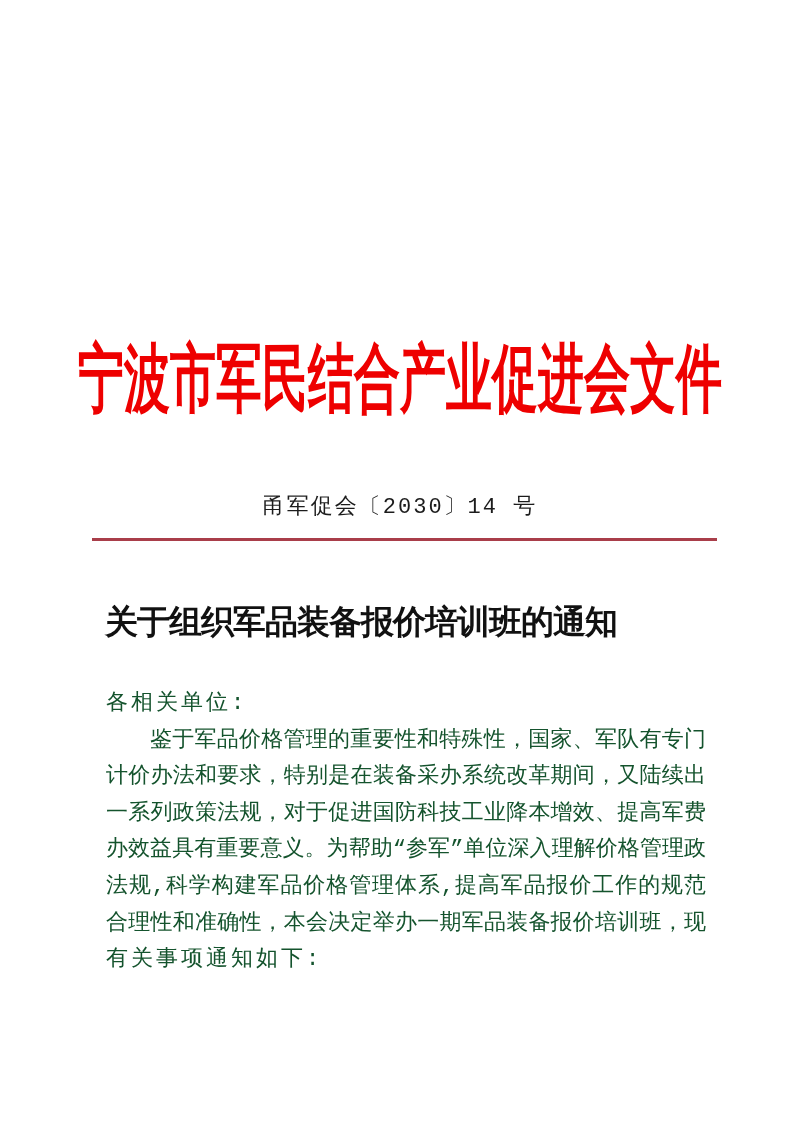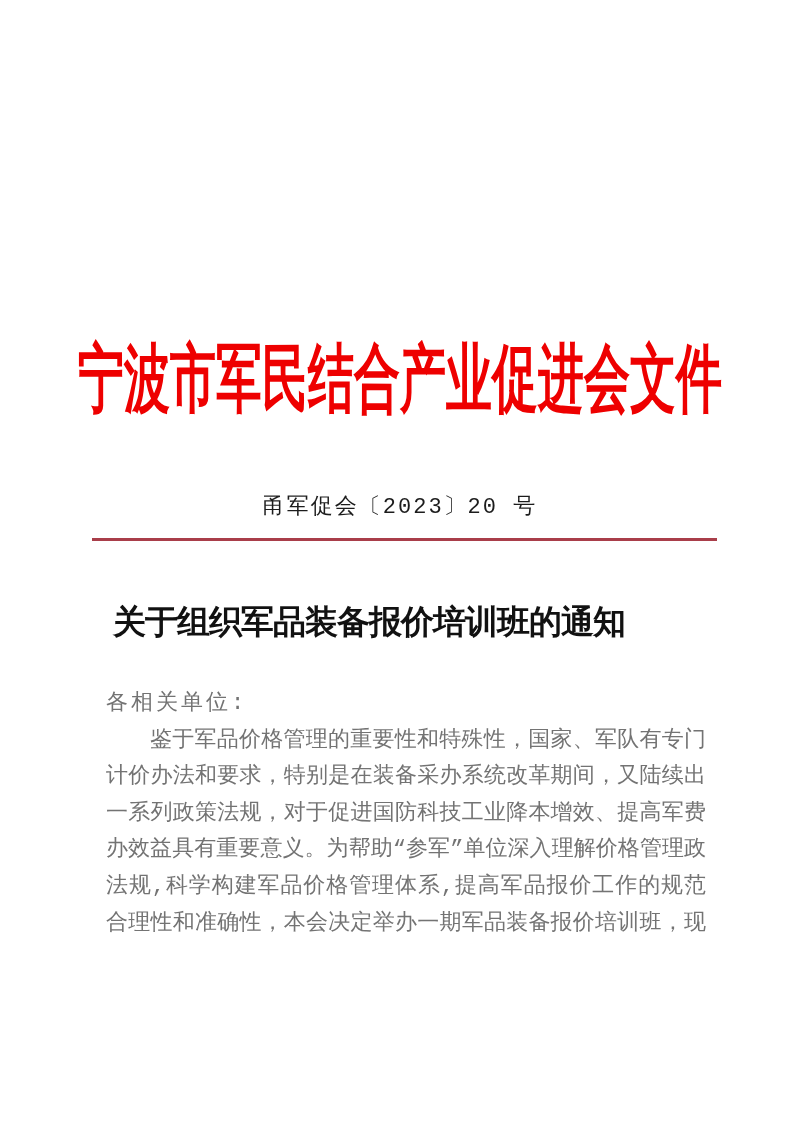--- a/index.html
+++ b/index.html
@@ -44,21 +44,21 @@
     position: absolute;
     top: 538px;
     left: 92px;
     width: 625px;
     height: 3px;
     background: #a93e4a;
   }
   .notice-title {
     position: absolute;
     top: 602px;
-    left: 8px;
+    left: 0;
     width: 722px;
     text-align: center;
     font-size: 33px;
     font-weight: bold;
     letter-spacing: -1px;
     line-height: 46px;
     color: #111111;
   }
   .body-text {
     position: absolute;
@@ -85,29 +85,30 @@
     text-indent: 44px;
   }
 </style>
 </head>
 <body>
 
 <div class="page">
 
   <div class="org-title" style="color: rgb(238, 0, 0);">宁波市军民结合产业促进会文件</div>
 
-  <div class="doc-number">甬军促会〔2023〕20 号</div>
+  <div class="doc-number">甬军促会〔2030〕14 号</div>
 
   <div class="divider" style="background: rgb(169, 62, 74);"></div>
 
   <div class="notice-title">关于组织军品装备报价培训班的通知</div>
 
-  <div class="body-text" style="color: #737373;">
+  <div class="body-text" style="color: #14532d;">
     <div class="body-line">各相关单位:</div>
     <div class="body-line jl indent">鉴于军品价格管理的重要性和特殊性，国家、军队有专门的</div>
     <div class="body-line jl">计价办法和要求，特别是在装备采办系统改革期间，又陆续出台</div>
     <div class="body-line jl">一系列政策法规，对于促进国防科技工业降本增效、提高军费采</div>
     <div class="body-line jl">办效益具有重要意义。为帮助“参军”单位深入理解价格管理政策</div>
     <div class="body-line jl">法规,科学构建军品价格管理体系,提高军品报价工作的规范性、</div>
     <div class="body-line jl">合理性和准确性，本会决定举办一期军品装备报价培训班，现将</div>
+    <div class="body-line">有关事项通知如下:</div>
   </div>
 
 </div>
 
 </body></html>

